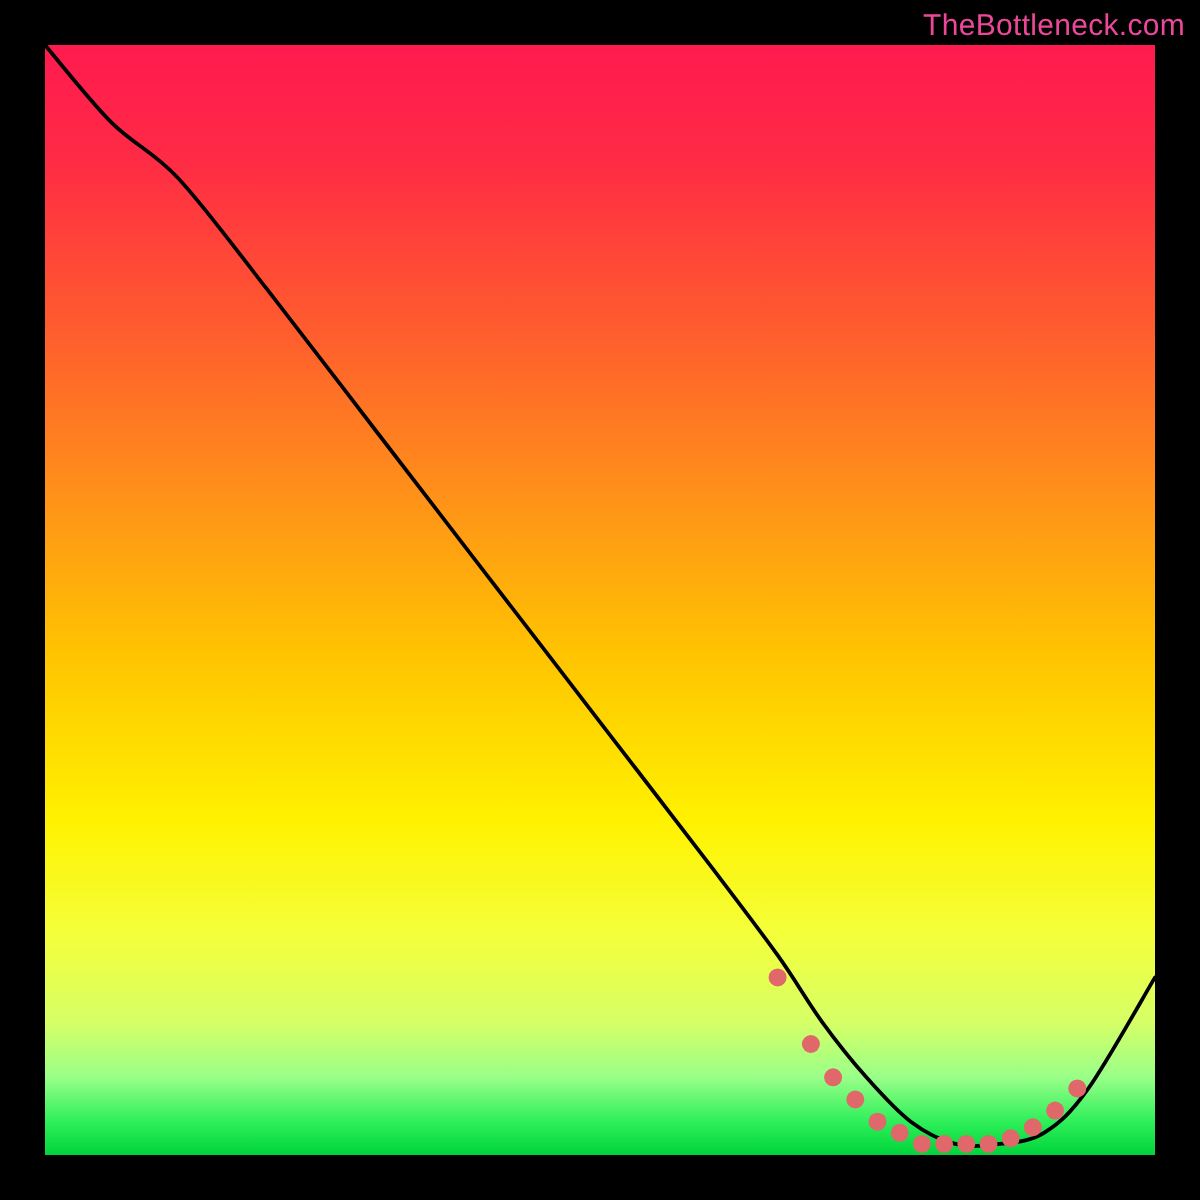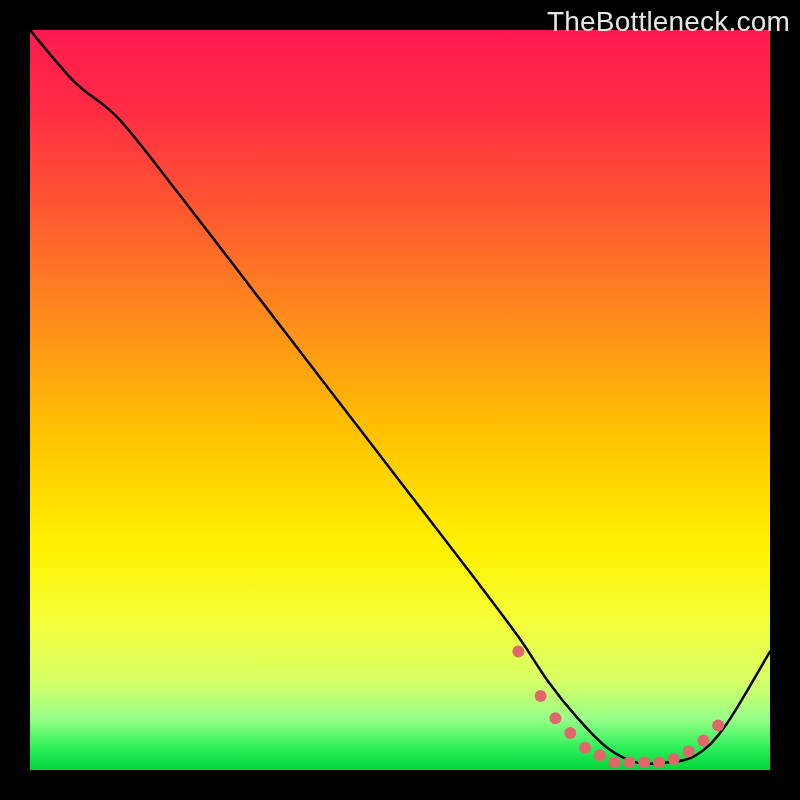--- a/index.html
+++ b/index.html
@@ -21,22 +21,22 @@
     position: absolute;
     left: 30px;
     top: 30px;
     width: 740px;
     height: 740px;
   }
   .watermark {
     position: absolute;
     top: 6px;
     right: 10px;
-    color: #e5e5e5;
-    font-size: 28px;
+    color: #ec4899;
+    font-size: 20px;
     font-weight: 500;
     letter-spacing: 0.2px;
     z-index: 10;
     user-select: none;
   }
   svg {
     display: block;
   }
 </style>
 </head>

